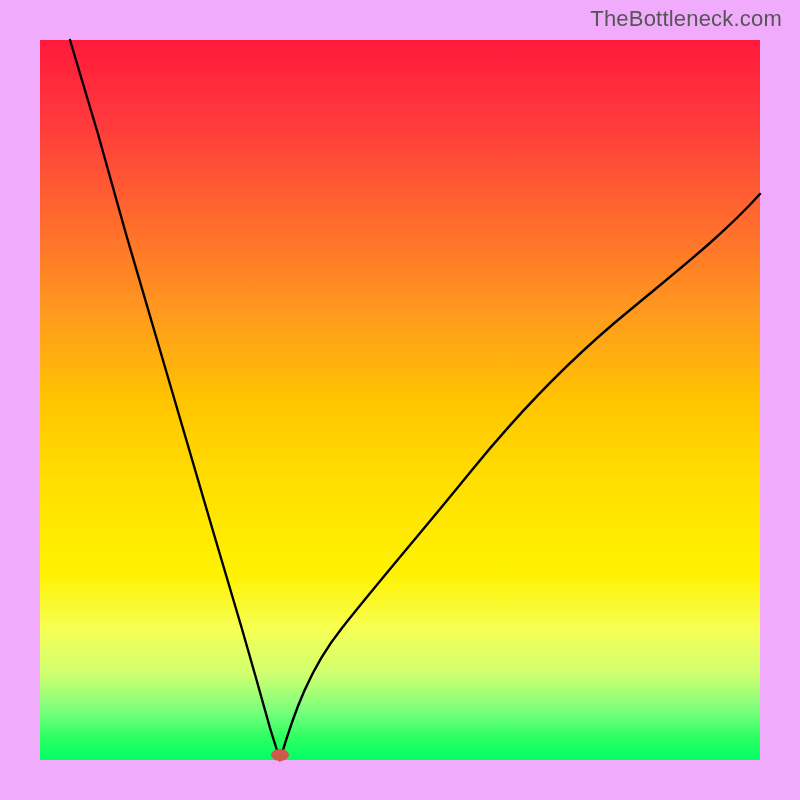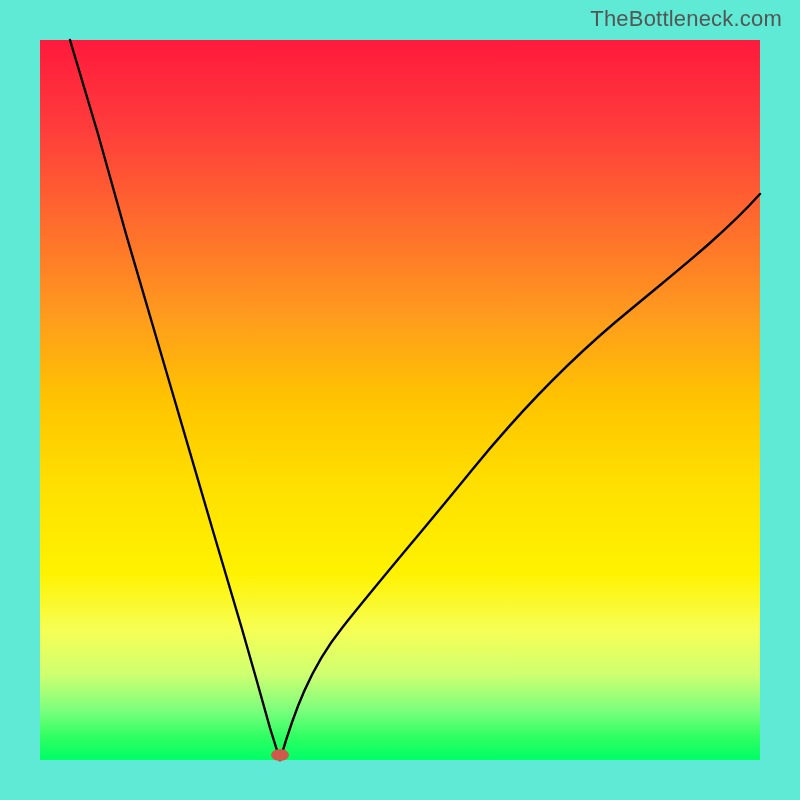--- a/index.html
+++ b/index.html
@@ -8,21 +8,21 @@
     width: 800px;
     height: 800px;
     background: #000;
     font-family: Arial, Helvetica, sans-serif;
     overflow: hidden;
   }
   .frame {
     position: relative;
     width: 800px;
     height: 800px;
-    background: #5eead4;
+    background: #f0abfc;
   }
   .plot-bg {
     position: absolute;
     left: 40px;
     top: 40px;
     width: 720px;
     height: 720px;
     background: linear-gradient(
       to bottom,
       #ff1a3c 0%,

